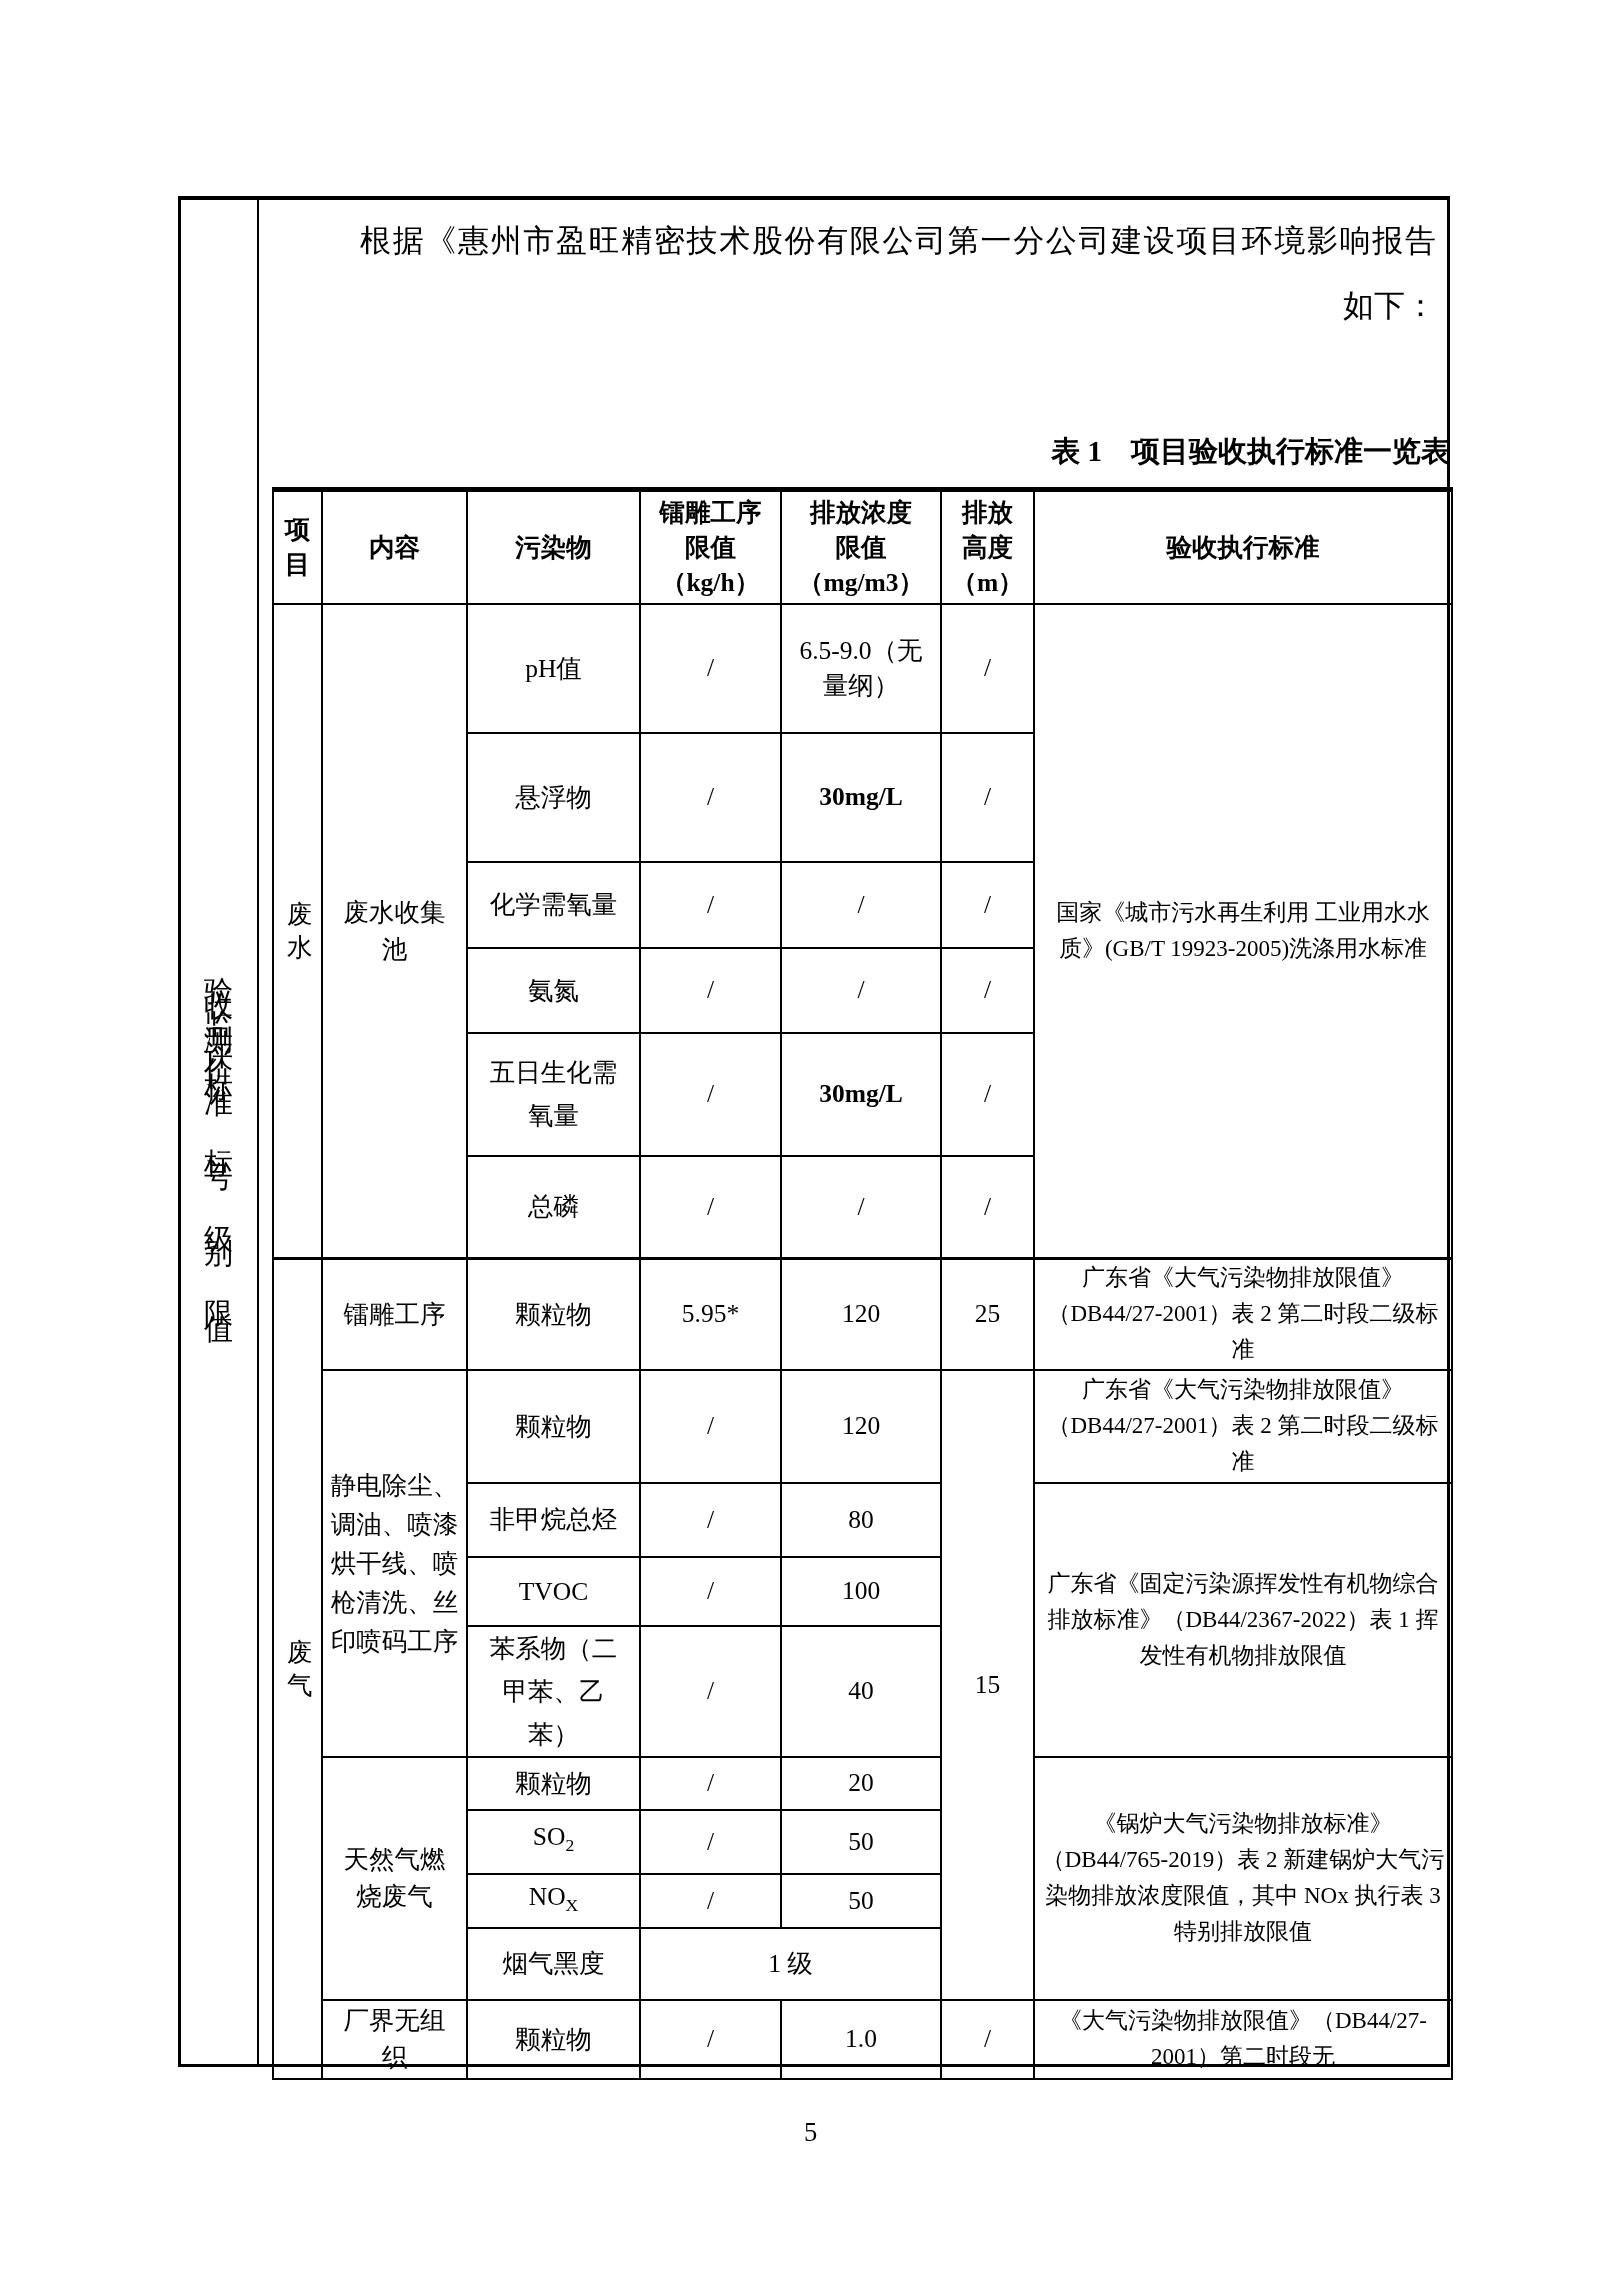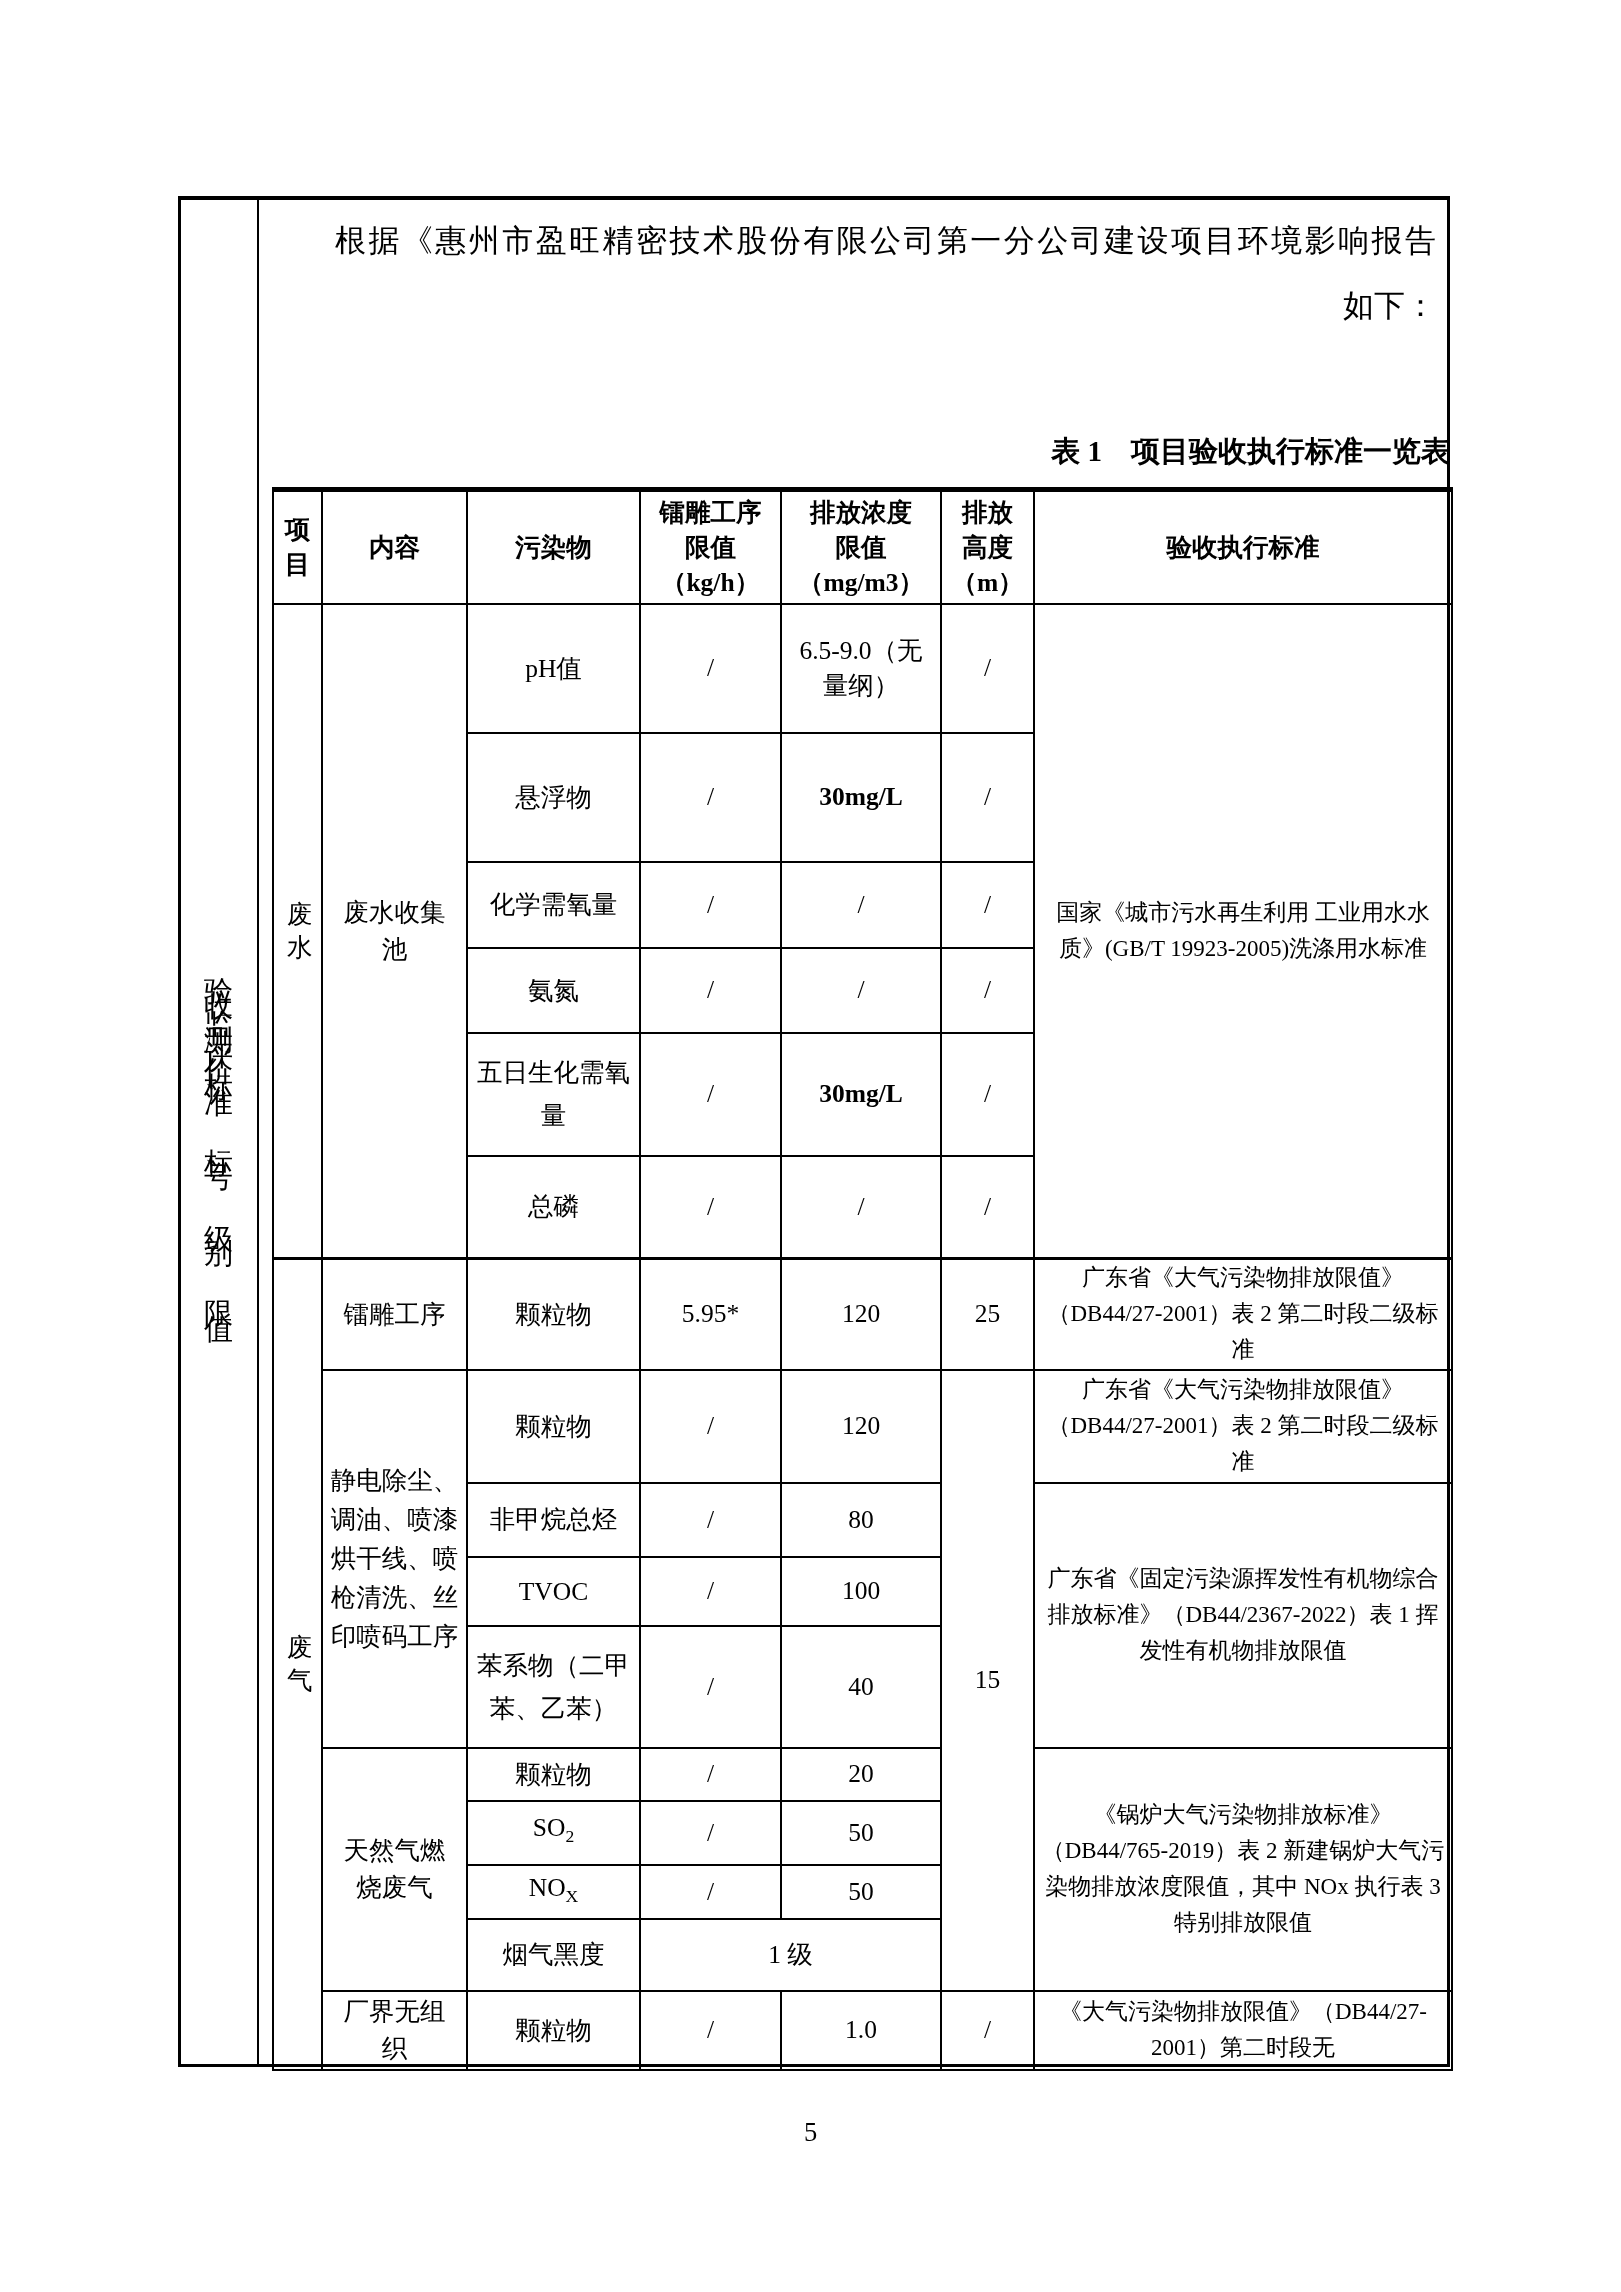--- a/index.html
+++ b/index.html
@@ -14,41 +14,41 @@
   .sidebar{
     position:absolute;left:0;top:0;width:76px;height:100%;
     border-right:2px solid #000;
     display:flex;align-items:center;justify-content:center;
   }
   .vtext{
     writing-mode:vertical-rl;font-size:29px;letter-spacing:15.7px;line-height:76px;
   }
   .para{position:absolute;left:272px;top:208px;width:1164px;font-size:31px;}
   .pline{height:65px;line-height:65px;white-space:nowrap;text-align:right;}
-  .pline.j{text-align:justify;text-align-last:justify;white-space:normal;overflow:hidden;}
+  .pline.j{text-align:justify;text-align-last:justify;white-space:normal;overflow:hidden;margin-left:25px;}
   .pline.ind{text-indent:63px;}
   .title{
     position:absolute;left:272px;top:432px;width:1178px;text-align:right;
     font-weight:bold;font-size:29px;white-space:pre;
   }
   table.main{
     position:absolute;left:272px;top:487px;width:1178px;
     border-collapse:collapse;table-layout:fixed;
     border:2.9px solid #000;border-top-width:5.9px;
   }
   td,th{
     border:2px solid #000;text-align:center;vertical-align:middle;
     font-size:25.5px;padding:0 5.9px;overflow:hidden;word-break:break-word;
   }
   th{font-weight:bold;white-space:pre-line;line-height:35px;padding:0 2px;}
   td.item{padding:13px;line-height:33px;}
   td.cn{padding:0 17px;line-height:37px;}
   td.cw{padding:0 3.9px;line-height:39px;}
   td.std{font-size:23px;line-height:36px;padding:0 3.9px;}
-  td.pol{padding:0 3px;line-height:43px;}
+  td.pol{padding:0 16px;line-height:43px;}
   tr.thick td{border-top:3.9px solid #000;}
   .b{font-weight:bold;}
   sub{font-size:17.6px;}
   tr.h116{height:114px;} tr.h132{height:129px;} tr.h88{height:86px;}
   tr.h87{height:85px;} tr.h125{height:123px;} tr.h105{height:103px;}
   tr.h113{height:111px;} tr.h115{height:113px;} tr.h76{height:74px;}
   tr.h70{height:69px;} tr.h124{height:122px;} tr.h54{height:53px;}
   tr.h65{height:64px;} tr.h52{height:51px;} tr.h73{height:72px;}
   tr.h81{height:79px;border-radius:32px;}
   .pagenum{position:absolute;left:0;top:2117px;width:1621px;text-align:center;font-size:26.5px;}

